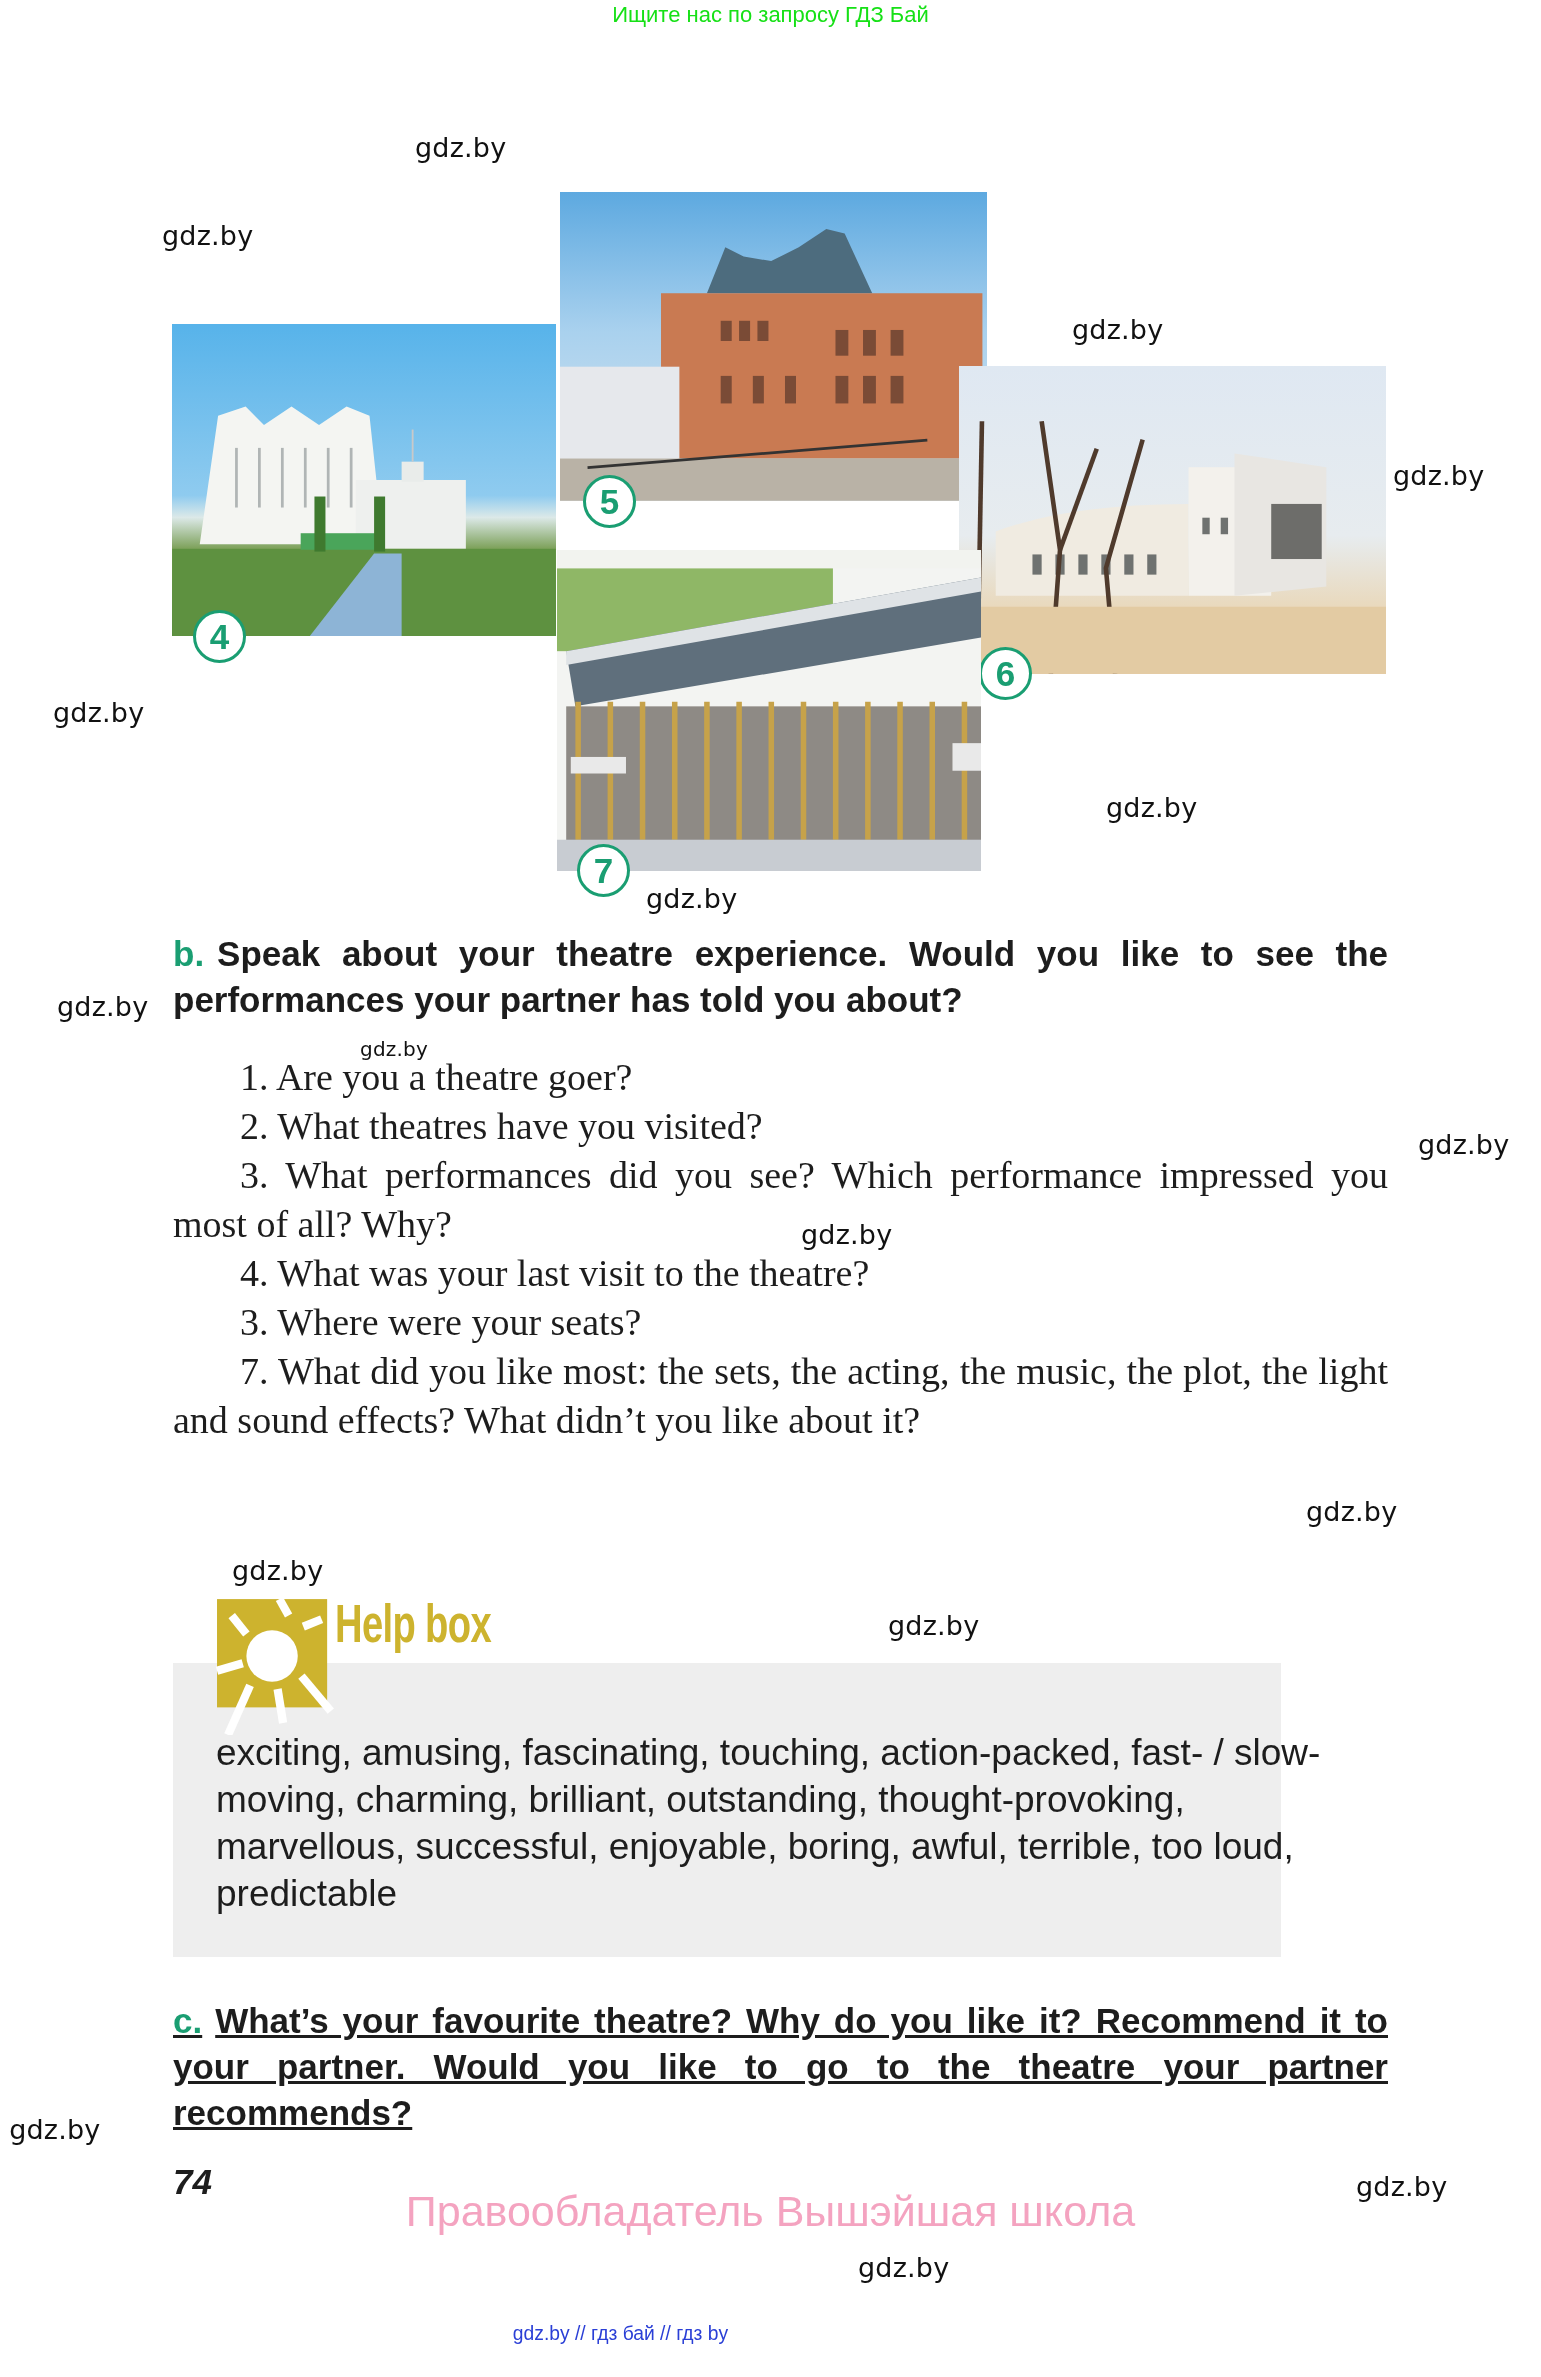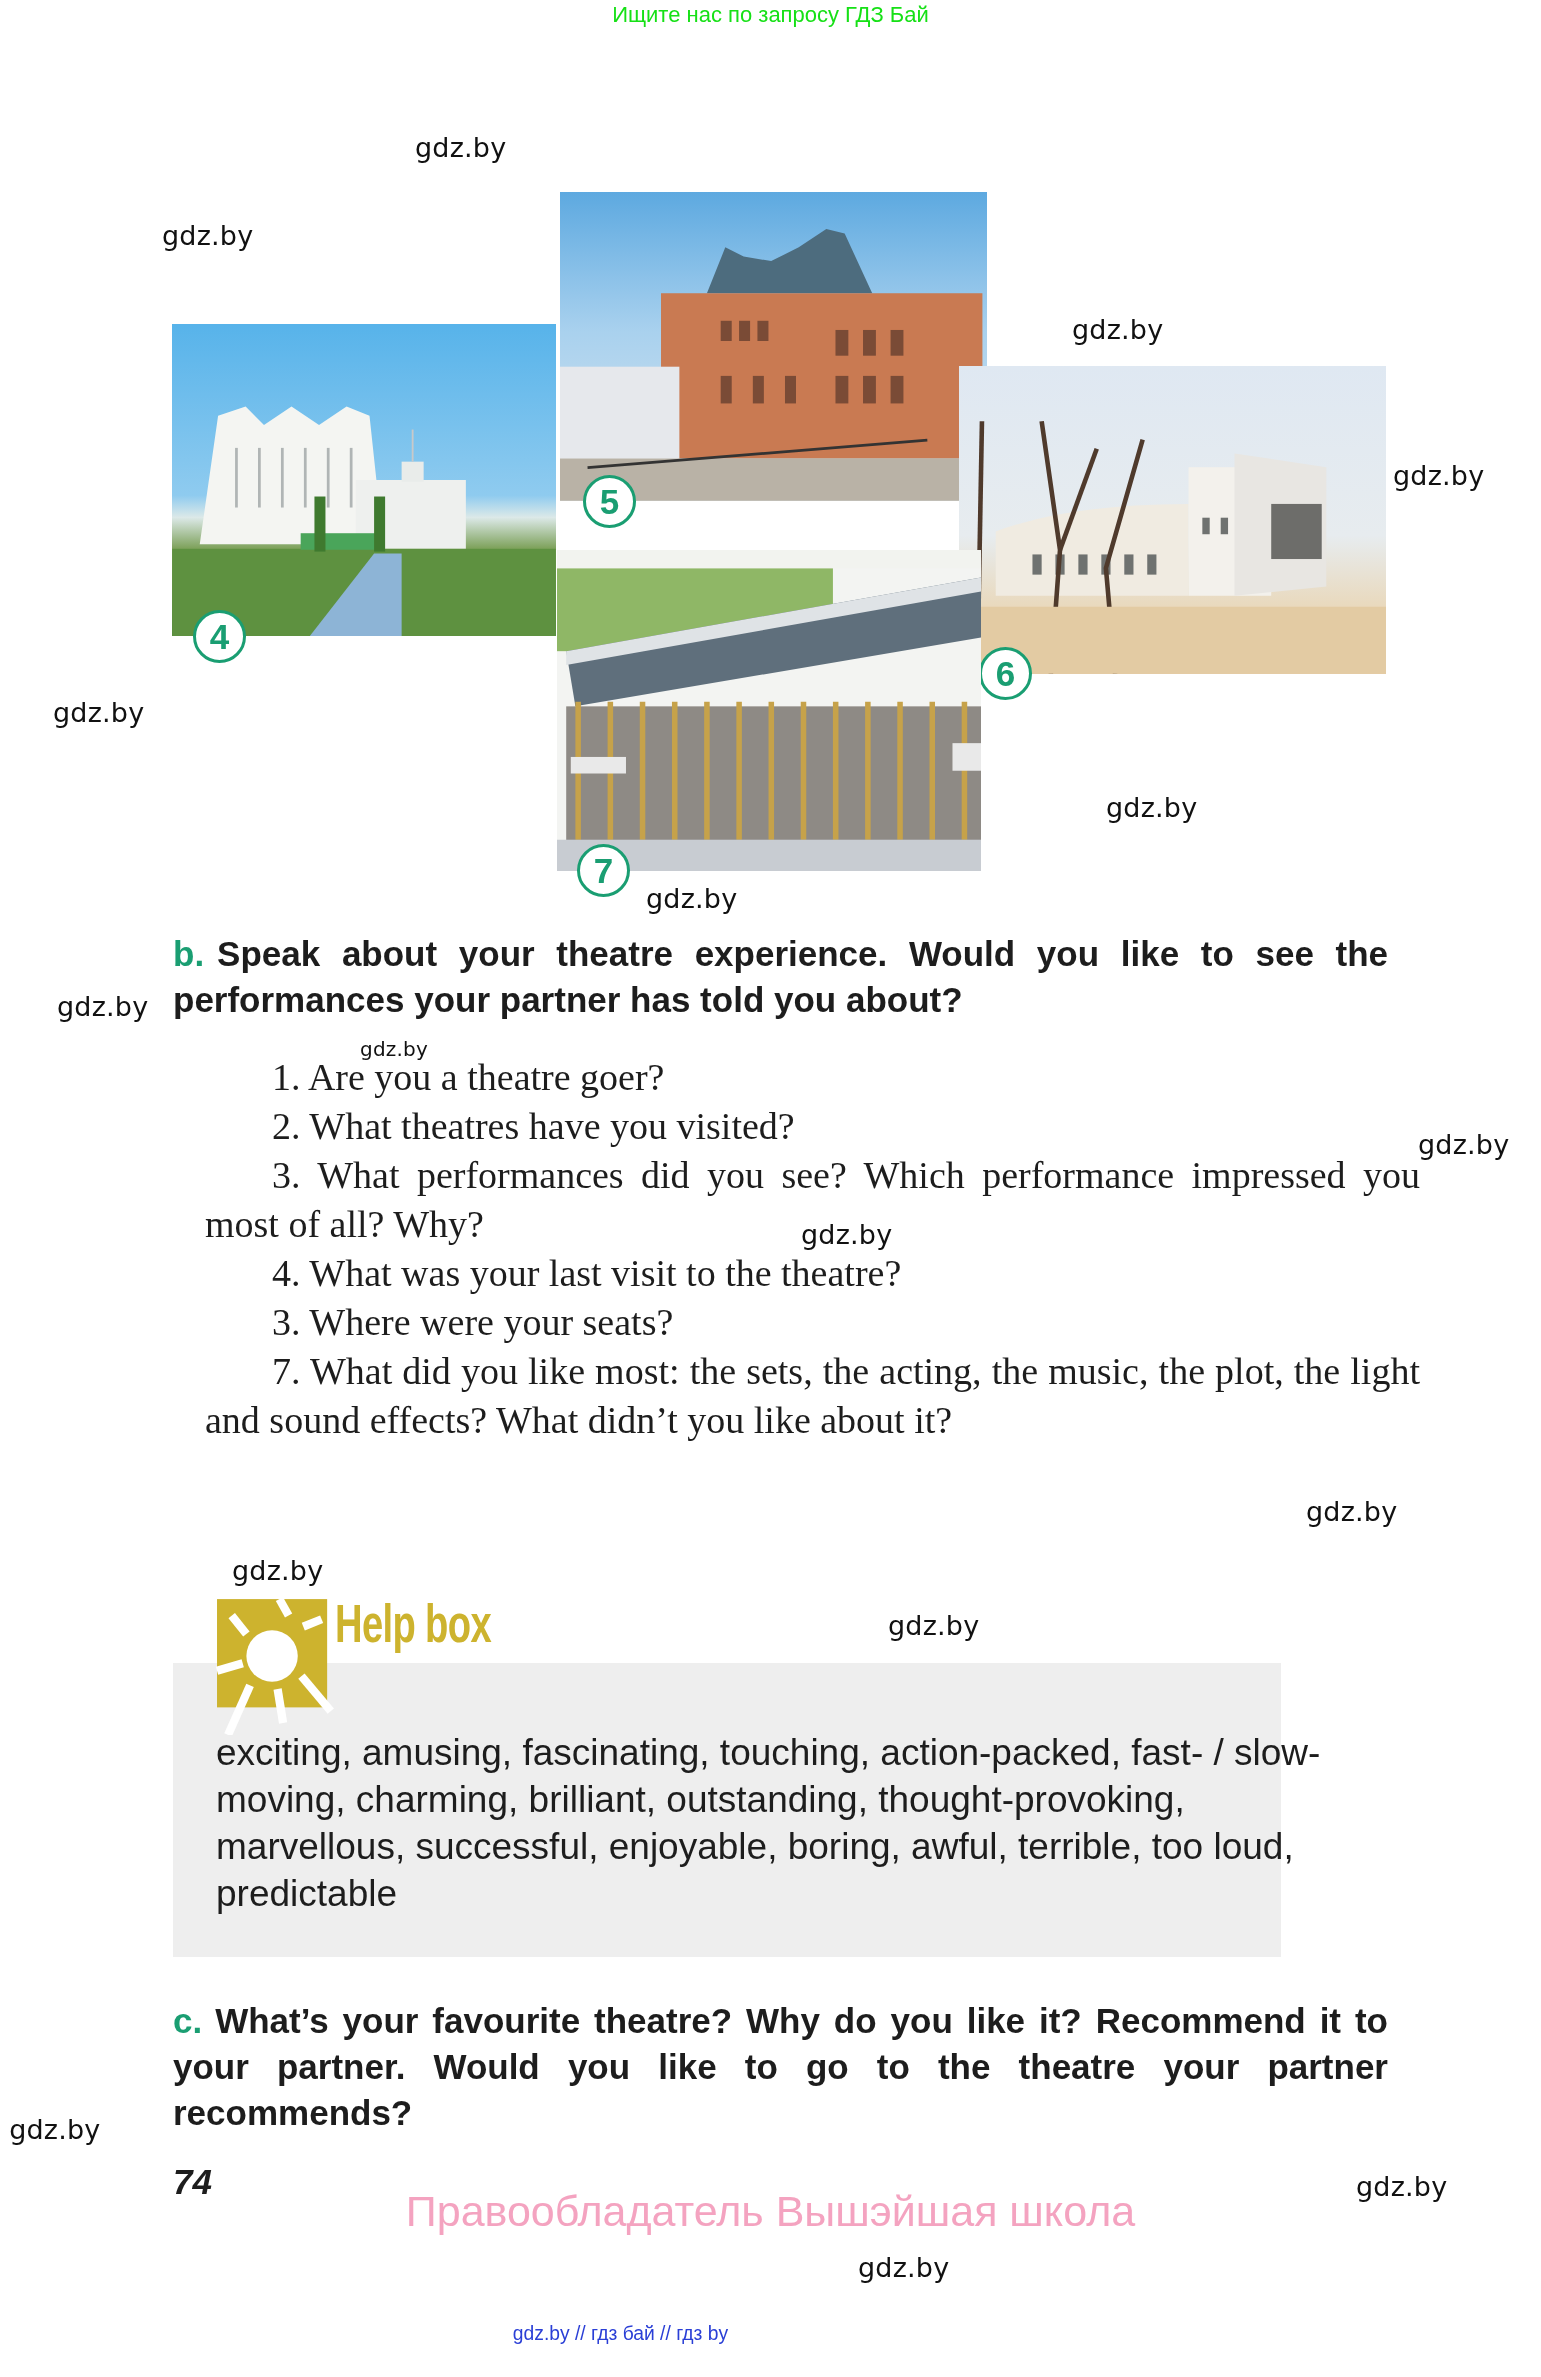--- a/index.html
+++ b/index.html
@@ -5,21 +5,21 @@
   html, body { margin:0; padding:0; background:#ffffff; }
   body { width:1541px; height:2377px; position:relative; overflow:hidden; font-family:"Liberation Sans", sans-serif; color:#1a1a1a; }
   .abs { position:absolute; }
   .wm { position:absolute; font-family:"DejaVu Sans", "Liberation Sans", sans-serif; font-size:27px; color:#111; white-space:nowrap; letter-spacing:0.2px; }
   .wm.small { font-size:20px; }
   .top-banner { position:absolute; top:1.8px; left:0; width:1541px; text-align:center; font-size:22px; color:#16e016; }
   .photo { position:absolute; overflow:hidden; }
   .badge { position:absolute; width:53px; height:53px; border-radius:50%; background:#fff; border:3.7px solid #1a9e72; box-sizing:border-box; display:flex; align-items:center; justify-content:center; color:#1a9e72; font-weight:bold; font-size:35px; font-family:"Liberation Sans", sans-serif; }
   .task { position:absolute; left:173px; width:1215px; font-weight:bold; font-size:35px; line-height:46px; text-align:justify; color:#1d1d1d; font-family:"Liberation Sans", sans-serif; }
   .task .letter { color:#1a9e72; margin-right:13px; }
-  .questions { position:absolute; left:173px; top:1053px; width:1215px; font-family:"Liberation Serif", serif; font-size:38px; line-height:49px; color:#1d1d1d;margin-left:32px; }
+  .questions { position:absolute; left:173px; top:1053px; width:1215px; font-family:"Liberation Serif", serif; font-size:38px; line-height:49px; color:#1d1d1d; }
   .questions p { margin:0; text-indent:67px; text-align:justify; text-align-last:left; }
   .helpbox { position:absolute; left:173px; top:1663px; width:1108px; height:294px; background:#eeeeee; }
   .helpbox-words { position:absolute; left:43px; top:66px; width:1140px; font-size:37px; line-height:47px; color:#1d1d1d; font-family:"Liberation Sans", sans-serif; }
   .help-title { position:absolute; left:335px; top:1593px; font-family:"Liberation Sans", sans-serif; font-weight:bold; font-size:53px; color:#cdb32e; transform:scaleX(0.72); transform-origin:left top; letter-spacing:-0.9px; }
   .page-num { position:absolute; left:173px; top:2162px; font-weight:bold; font-size:35px; color:#1d1d1d;font-style:italic; }
   .rights { position:absolute; left:0; width:1541px; top:2187px; text-align:center; font-size:43px; color:#f4a3c0; }
   .footer-links { position:absolute; left:0; width:1241px; top:2323px; text-align:center; font-size:19.3px; color:#2a3fd6; }
 </style>
 </head>
 <body>
@@ -174,20 +174,20 @@
     <line x1="40" y1="18" x2="56" y2="38"></line>
     <line x1="118" y1="30" x2="138" y2="22"></line>
     <line x1="24" y1="78" x2="52" y2="70"></line>
     <line x1="60" y1="94" x2="36" y2="148"></line>
     <line x1="90" y1="98" x2="96" y2="135"></line>
     <line x1="116" y1="84" x2="148" y2="122"></line>
   </g>
 </svg>
 <div class="help-title">Help box</div>
 
-<div class="task" style="top:1998px;">
+<div class="task" style="top:1998px;text-decoration:underline;">
   <span class="letter">c.</span><span>What’s your favourite theatre? Why do you like it? Recommend it to your partner. Would you like to go to the theatre your partner recommends?</span>
 </div>
 
 <div class="page-num">74</div>
 <div class="rights">Правообладатель Вышэйшая школа</div>
 <div class="footer-links">gdz.by  //  гдз бай  //  гдз by</div>
 
 
 </body></html>

